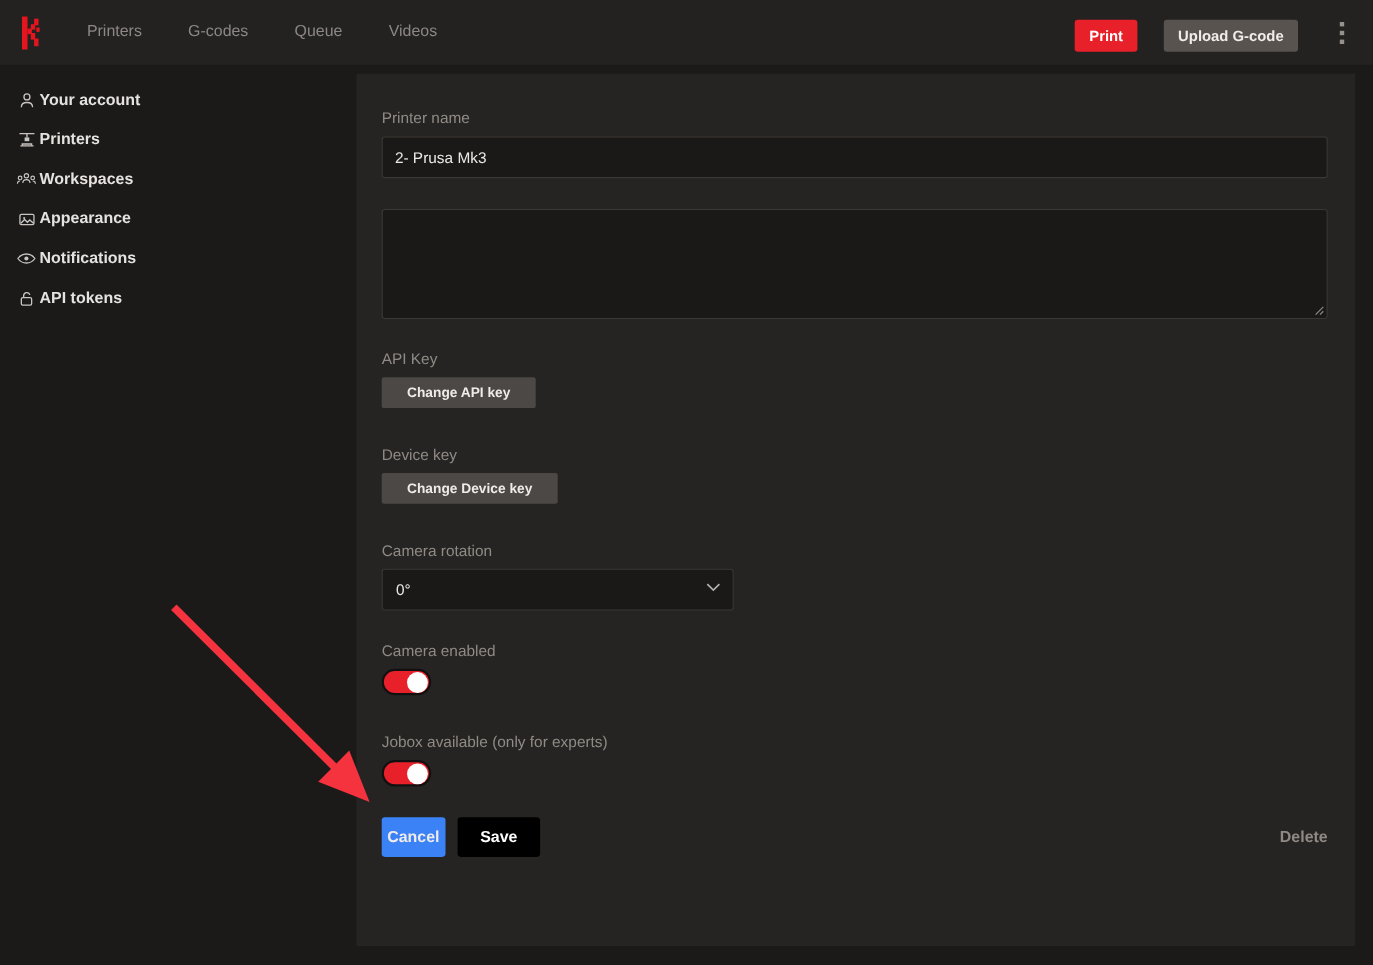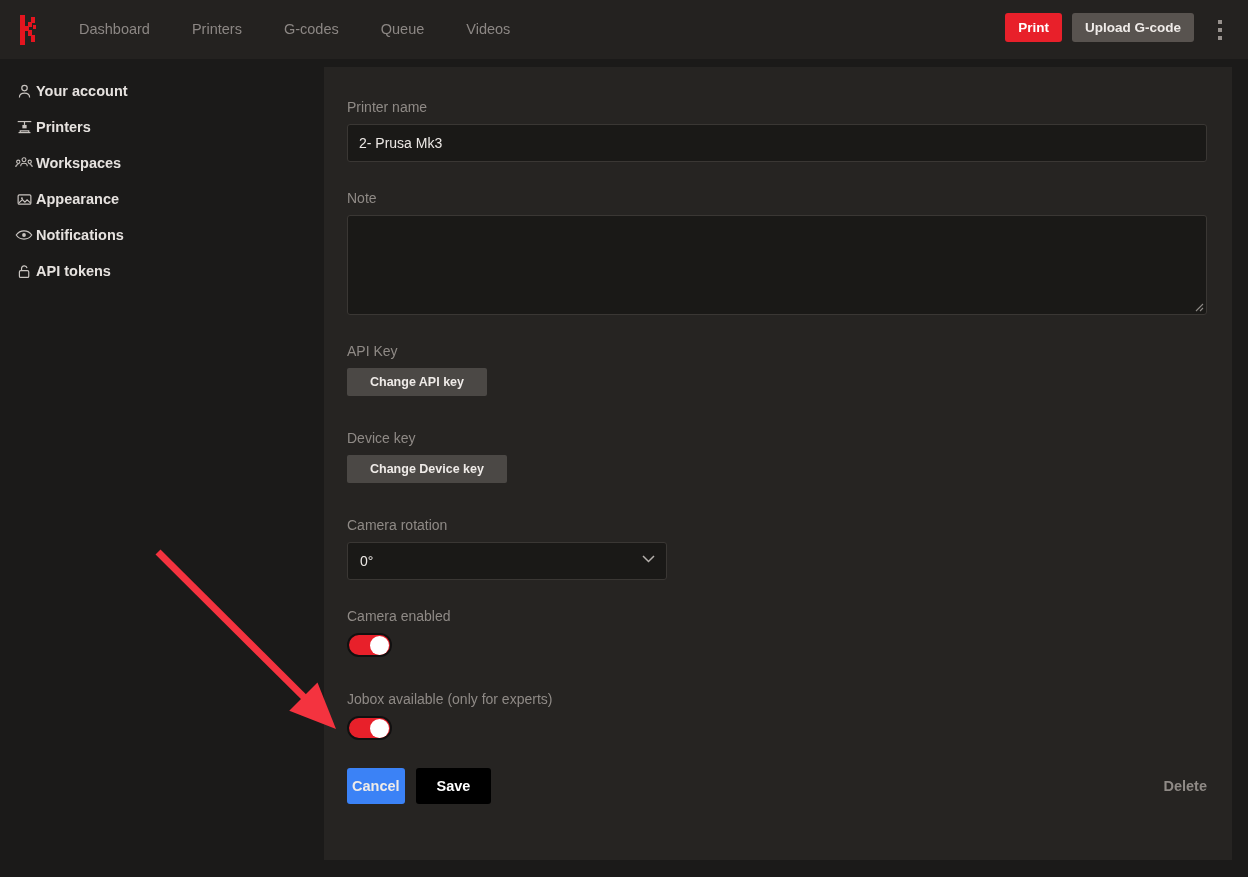--- a/index.html
+++ b/index.html
@@ -27,22 +27,22 @@
   .nav-item {
     color: #8c8784;
     font-size: 14.5px;
     padding: 0 21px;
     line-height: 59px;
     cursor: pointer;
     white-space: nowrap;
   }
   .header-right {
     margin-left: auto;
-    display: flex; align-items: flex-start;
-    padding-right: 14px; gap: 10px;
+    display: flex; align-items: flex-end;
+    padding-right: 14px; gap: 24px;
   }
   .btn-print {
     background: #e8202a; color: #fff;
     border: none; border-radius: 3px;
     font-size: 13.5px; font-weight: bold;
     padding: 7px 13px; cursor: pointer;
     font-family: "Liberation Sans", sans-serif;
   }
   .btn-upload {
     background: #58534f; color: #f0ece9;
@@ -203,21 +203,20 @@
         <rect x="9" y="13" width="4" height="5"></rect>
         <rect x="12" y="9" width="4" height="5"></rect>
         <rect x="15" y="4" width="4" height="6"></rect>
         <rect x="12" y="17" width="4" height="6"></rect>
         <rect x="15" y="22" width="4" height="7"></rect>
         <rect x="17" y="12" width="3" height="4"></rect>
       </g>
     </svg>
   </div>
   <div class="nav">
-    <div class="nav-item">Dashboard</div>
     <div class="nav-item">Printers</div>
     <div class="nav-item">G-codes</div>
     <div class="nav-item">Queue</div>
     <div class="nav-item">Videos</div>
   </div>
   <div class="header-right">
     <button class="btn-print">Print</button>
     <button class="btn-upload">Upload G-code</button>
     <div class="kebab">
       <span></span>
@@ -302,21 +301,20 @@
 <div class="panel">
 
   <div class="group">
     <label class="field-label">Printer name</label>
     <input class="text-input" type="text" value="2- Prusa Mk3" placeholder="Printer name" style="">
   </div>
 
   <div class="spacer-28"></div>
 
   <div class="group">
-    <label class="field-label">Note</label>
     <div class="note-wrap">
       <textarea class="note-area" placeholder="" style=""></textarea>
       <svg class="resize-grip" viewBox="0 0 12 12">
         <path d="M11 4 L4 11 M11 8 L8 11" stroke="#8e8a86" stroke-width="1.1" fill="none"></path>
       </svg>
     </div>
   </div>
 
   <div class="spacer-28"></div>
 

